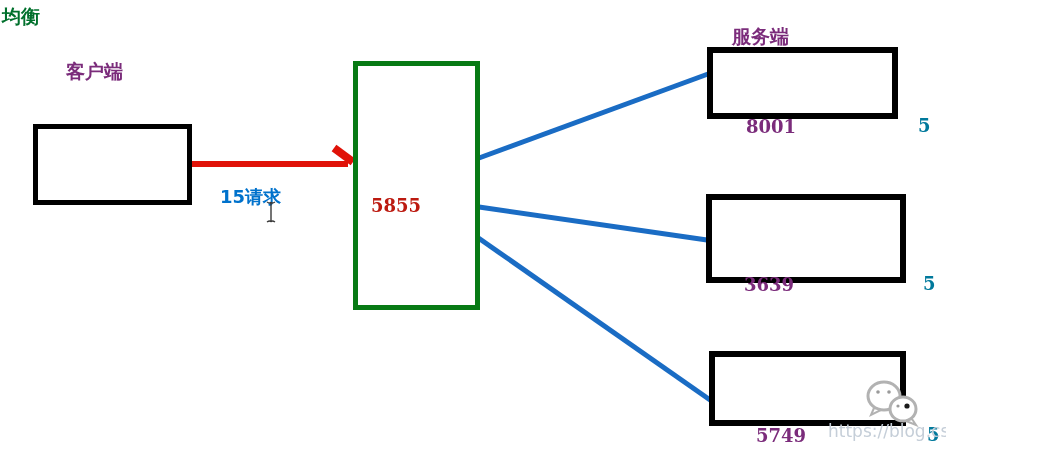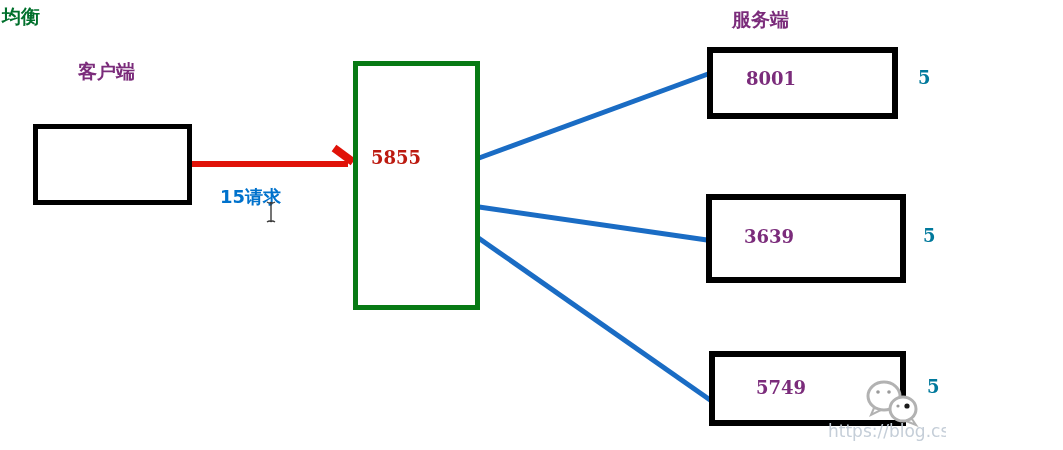--- a/index.html
+++ b/index.html
@@ -17,21 +17,21 @@
   .num{font-family:"DejaVu Serif","Liberation Serif",serif;font-size:18px;font-weight:bold;}
   .box{position:absolute;background:#ffffff;box-sizing:border-box;}
   .client-box{left:33px;top:124px;width:159px;height:81px;border:5px solid #000;}
   .proxy-box{left:353px;top:61px;width:127px;height:249px;border:5px solid #077a14;}
   .server-box{border:6px solid #000;}
   .srv1{left:707px;top:47px;width:191px;height:72px;}
   .srv2{left:706px;top:194px;width:200px;height:89px;}
   .srv3{left:709px;top:351px;width:197px;height:75px;}
   .overlay{position:absolute;left:0;top:0;width:1063px;height:450px;pointer-events:none;}
   .tick{position:absolute;left:789px;top:194px;width:9px;height:6px;background:#000;}
-  .port{position:absolute;}
+  .port{position:absolute;margin-top:48px;}
   .watermark-brand{
     position:absolute;left:916px;top:386px;color:#b4b4b4;font-size:29px;line-height:1;
     font-family:"DejaVu Sans","Liberation Sans",sans-serif;white-space:nowrap;
   }
   .watermark-url{
     position:absolute;left:828px;top:423px;color:#c5ced8;font-size:17px;line-height:1;
     white-space:nowrap;
   }
   .wechat{position:absolute;left:862px;top:379px;}
   .cursor{position:absolute;left:265px;top:200px;}
@@ -48,32 +48,32 @@
       <line x1="334" y1="148" x2="353" y2="162" stroke="#e01208" stroke-width="8"></line>
     </g>
 
     <line x1="479" y1="158" x2="708" y2="74" stroke="#1a6cc4" stroke-width="5"></line>
     <line x1="479" y1="207" x2="707" y2="240" stroke="#1a6cc4" stroke-width="5"></line>
     <line x1="477" y1="237" x2="713" y2="402" stroke="#1a6cc4" stroke-width="5"></line>
   </svg>
 
   <div class="lbl green-t" style="left:2px;top:7px">均衡</div>
 
-  <div class="lbl purple-t" style="left:78px;top:62px">客户端</div>
+  <div class="lbl purple-t" style="left:66px;top:62px">客户端</div>
   <div class="box client-box"></div>
   <div class="lbl blue-t" style="left:220px;top:188px">15请求</div>
 
   <svg class="cursor" width="12" height="24">
     <path d="M2 2 Q5 4 6 2 M6 2 Q7 4 10 2 M6 3 V21 M2 22 Q5 20 6 22 M6 22 Q7 20 10 22" stroke="#3a3a3a" stroke-width="1.4" fill="none"></path>
   </svg>
 
   <div class="box proxy-box"></div>
   <div class="port num red-t" style="left:371px;top:147px">5855</div>
 
-  <div class="lbl purple-t" style="left:732px;top:10px">服务端</div>
+  <div class="lbl purple-t" style="left:732px;top:27px">服务端</div>
 
   <div class="box server-box srv1"></div>
   <div class="port num purple-t" style="left:746px;top:68px">8001</div>
   <div class="port num teal-t" style="left:918px;top:67px">5</div>
 
   <div class="box server-box srv2"></div>
   <div class="tick"></div>
   <div class="port num purple-t" style="left:744px;top:226px">3639</div>
   <div class="port num teal-t" style="left:923px;top:225px">5</div>
 

